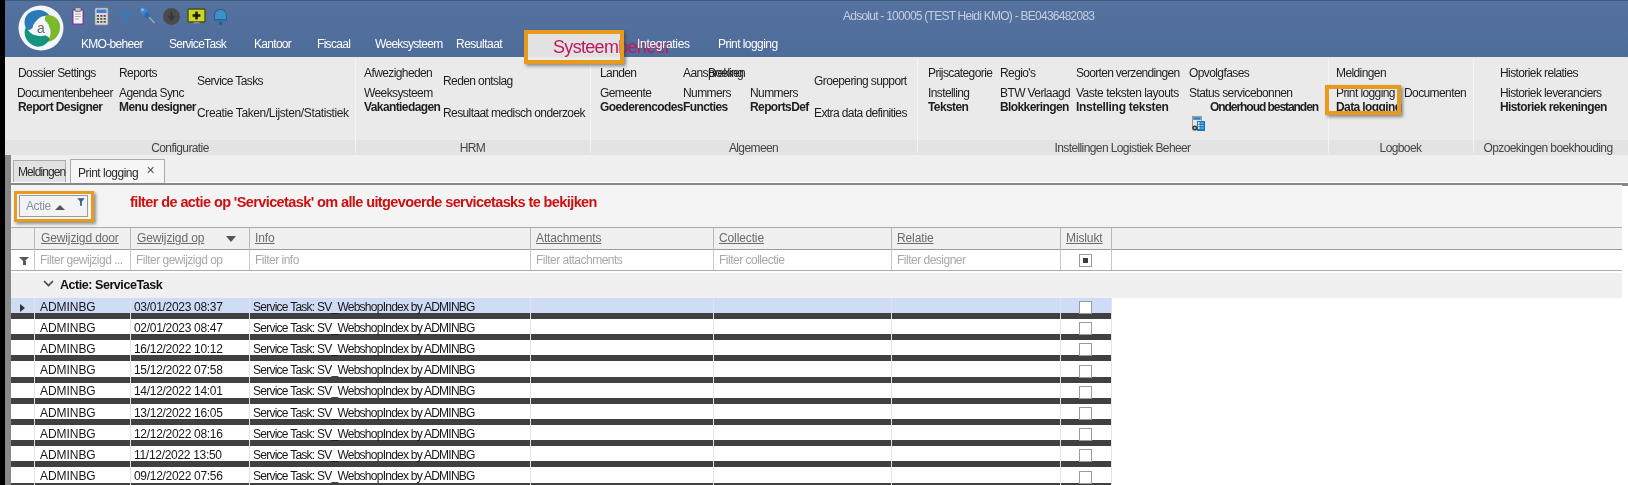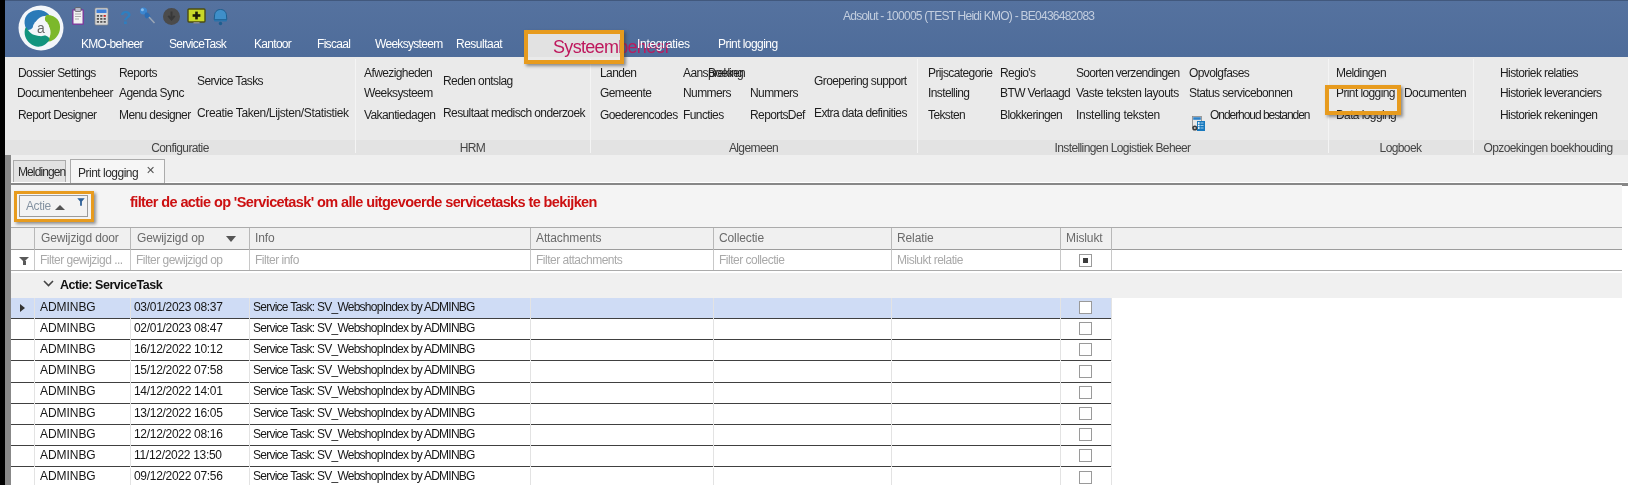--- a/index.html
+++ b/index.html
@@ -17,47 +17,47 @@
   .obox { border:4px solid #e79b1e; box-shadow:2px 2px 3px rgba(60,60,60,.55); z-index:40; }
   #obox-sysb { left:524px; top:30px; width:100px; height:34px; }
   
   
   #ribbon { left:0; top:57px; width:1628px; height:98px; background:#eaeaea;
     border-bottom:1px solid #c2c2c2; }
   .rcap { top:141px; height:14px; font-size:12px; color:#444; text-align:center; letter-spacing:-0.6px; }
   #capstrip { left:0; top:140px; width:1628px; height:15px; background:#e3e3e3; }
   .gsep { top:59px; width:1px; height:94px; background:#cbcbcb; border-right:1px solid #f4f4f4; }
   .ri { font-size:12px; color:#1e1e1e; white-space:nowrap; line-height:14px; letter-spacing:-0.6px; }
-  .r1 { top:66px; } .r2 { top:86px; } .r3 { top:108px; }
+  .r1 { top:66px; } .r2 { top:86px; } .r3 { top:100px;font-weight:bold; }
   .r15 { top:73.5px; } .r25 { top:106px; }
   #obox-pl { left:1325px; top:85px; width:76px; height:30px; }
   
   #tabstrip { left:5px; top:155px; width:1623px; height:27px; background:#efefef; }
   .tab { top:160px; height:22px; font-size:12px; color:#2a2a2a; border:1px solid #ababab; border-bottom:none; }
   #tab1 { left:13px; width:53px; background:#e2e2e2; padding:4px 0 0 4px; letter-spacing:-0.9px; }
   #tab2 { left:70px; top:159px; height:24px; width:95px; background:#f6f6f6; padding:6px 0 0 7px; letter-spacing:-0.5px; }
   #tabx { left:146px; top:164px; font-size:11px; color:#555; }
   #darkline { left:5px; top:182.5px; width:1623px; height:3px; background:#878787; }
   #leftbar { left:5px; top:155px; width:6px; height:330px; background:#888; }
   
   #gpanel { left:11px; top:185px; width:1611px; height:42px; background:#f4f4f4; }
   #actiebtn { left:19px; top:195px; width:69px; height:22px; background:#f3f3f3; border:1px solid #9b9b9b; }
   #actietxt { left:26px; top:199px; font-size:12px; color:#8593a2; letter-spacing:-0.4px; }
   #obox-actie { left:14px; top:191px; width:80px; height:31px; border-width:3px; }
   #redtxt { left:130px; top:194px; font-size:14.5px; font-weight:bold; color:#cc1011; white-space:nowrap; letter-spacing:-0.6px; }
   #ghead { left:11px; top:227px; width:1611px; height:23px; background:#f0f0f0;
     border-top:1px solid #ababab; border-bottom:1px solid #9c9c9c; }
-  .hcell { top:231px; font-size:12px; color:#6a6a6a; white-space:nowrap; letter-spacing:-0.12px; }
+  .hcell { top:231px; font-size:12px; color:#6a6a6a; white-space:nowrap; letter-spacing:-0.12px;text-decoration:underline; }
   .hline { top:228px; height:22px; width:1px; background:#b8b8b8; }
   #frow { left:11px; top:250px; width:1611px; height:21px; background:#fff; border-bottom:1px solid #ababab; }
   .fcell { top:253px; font-size:12px; color:#a9a9a9; white-space:nowrap; letter-spacing:-0.5px; }
   .fline { top:250px; height:20px; width:1px; background:#c8c8c8; }
   #grow { left:11px; top:273px; width:1611px; height:25px; background:#f0f0f0; }
   #gtxt { left:60px; top:278px; font-size:12.5px; font-weight:bold; color:#111; letter-spacing:-0.45px; }
-  .drow { left:11px; width:1100px; height:21px; border-bottom:1px solid #404040; background:#fff; }
+  .drow { left:11px; width:1100px; height:21px; border-bottom:6px solid #404040; background:#fff; }
   .dcell { font-size:12px; color:#161616; white-space:nowrap; letter-spacing:-0.3px; }
   .vline { width:1px; background:#e3e3e3; }
   .cb { width:13px; height:13px; border:1px solid #9a9a9a; background:#fff; }
   
   .tri-up { width:0; height:0; border-left:5px solid transparent; border-right:5px solid transparent; border-bottom:5.5px solid #4a4a4a; }
   .tri-down { width:0; height:0; border-left:5px solid transparent; border-right:5px solid transparent; border-top:6px solid #555; }
   .tri-right { width:0; height:0; border-top:4px solid transparent; border-bottom:4px solid transparent; border-left:5px solid #333; }
 </style>
 </head>
 <body>
@@ -255,21 +255,21 @@
 <div class="abs hline" style="left:1111px"></div>
 
 <div class="abs" id="frow"></div>
 <div class="abs" style="left:19px;top:257px;width:0;height:0;border-left:5.5px solid transparent;border-right:5.5px solid transparent;border-top:5px solid #595959"></div>
 <div class="abs" style="left:23px;top:261px;width:2.5px;height:4px;background:#595959"></div>
 <div class="abs fcell" style="left:40px">Filter gewijzigd ...</div>
 <div class="abs fcell" style="left:136px">Filter gewijzigd op</div>
 <div class="abs fcell" style="left:255px">Filter info</div>
 <div class="abs fcell" style="left:536px">Filter attachments</div>
 <div class="abs fcell" style="left:719px">Filter collectie</div>
-<div class="abs fcell" style="left:897px">Mislukt relatie</div>
+<div class="abs fcell" style="left:897px">Filter designer</div>
 <div class="abs cb" style="left:1079px;top:254px"></div>
 <div class="abs" style="left:1083px;top:258px;width:5px;height:5px;background:#3c3c3c"></div>
 <div class="abs fline" style="left:34px"></div>
 <div class="abs fline" style="left:130px"></div>
 <div class="abs fline" style="left:249px"></div>
 <div class="abs fline" style="left:530px"></div>
 <div class="abs fline" style="left:713px"></div>
 <div class="abs fline" style="left:891px"></div>
 <div class="abs fline" style="left:1060px"></div>
 <div class="abs fline" style="left:1111px"></div>

